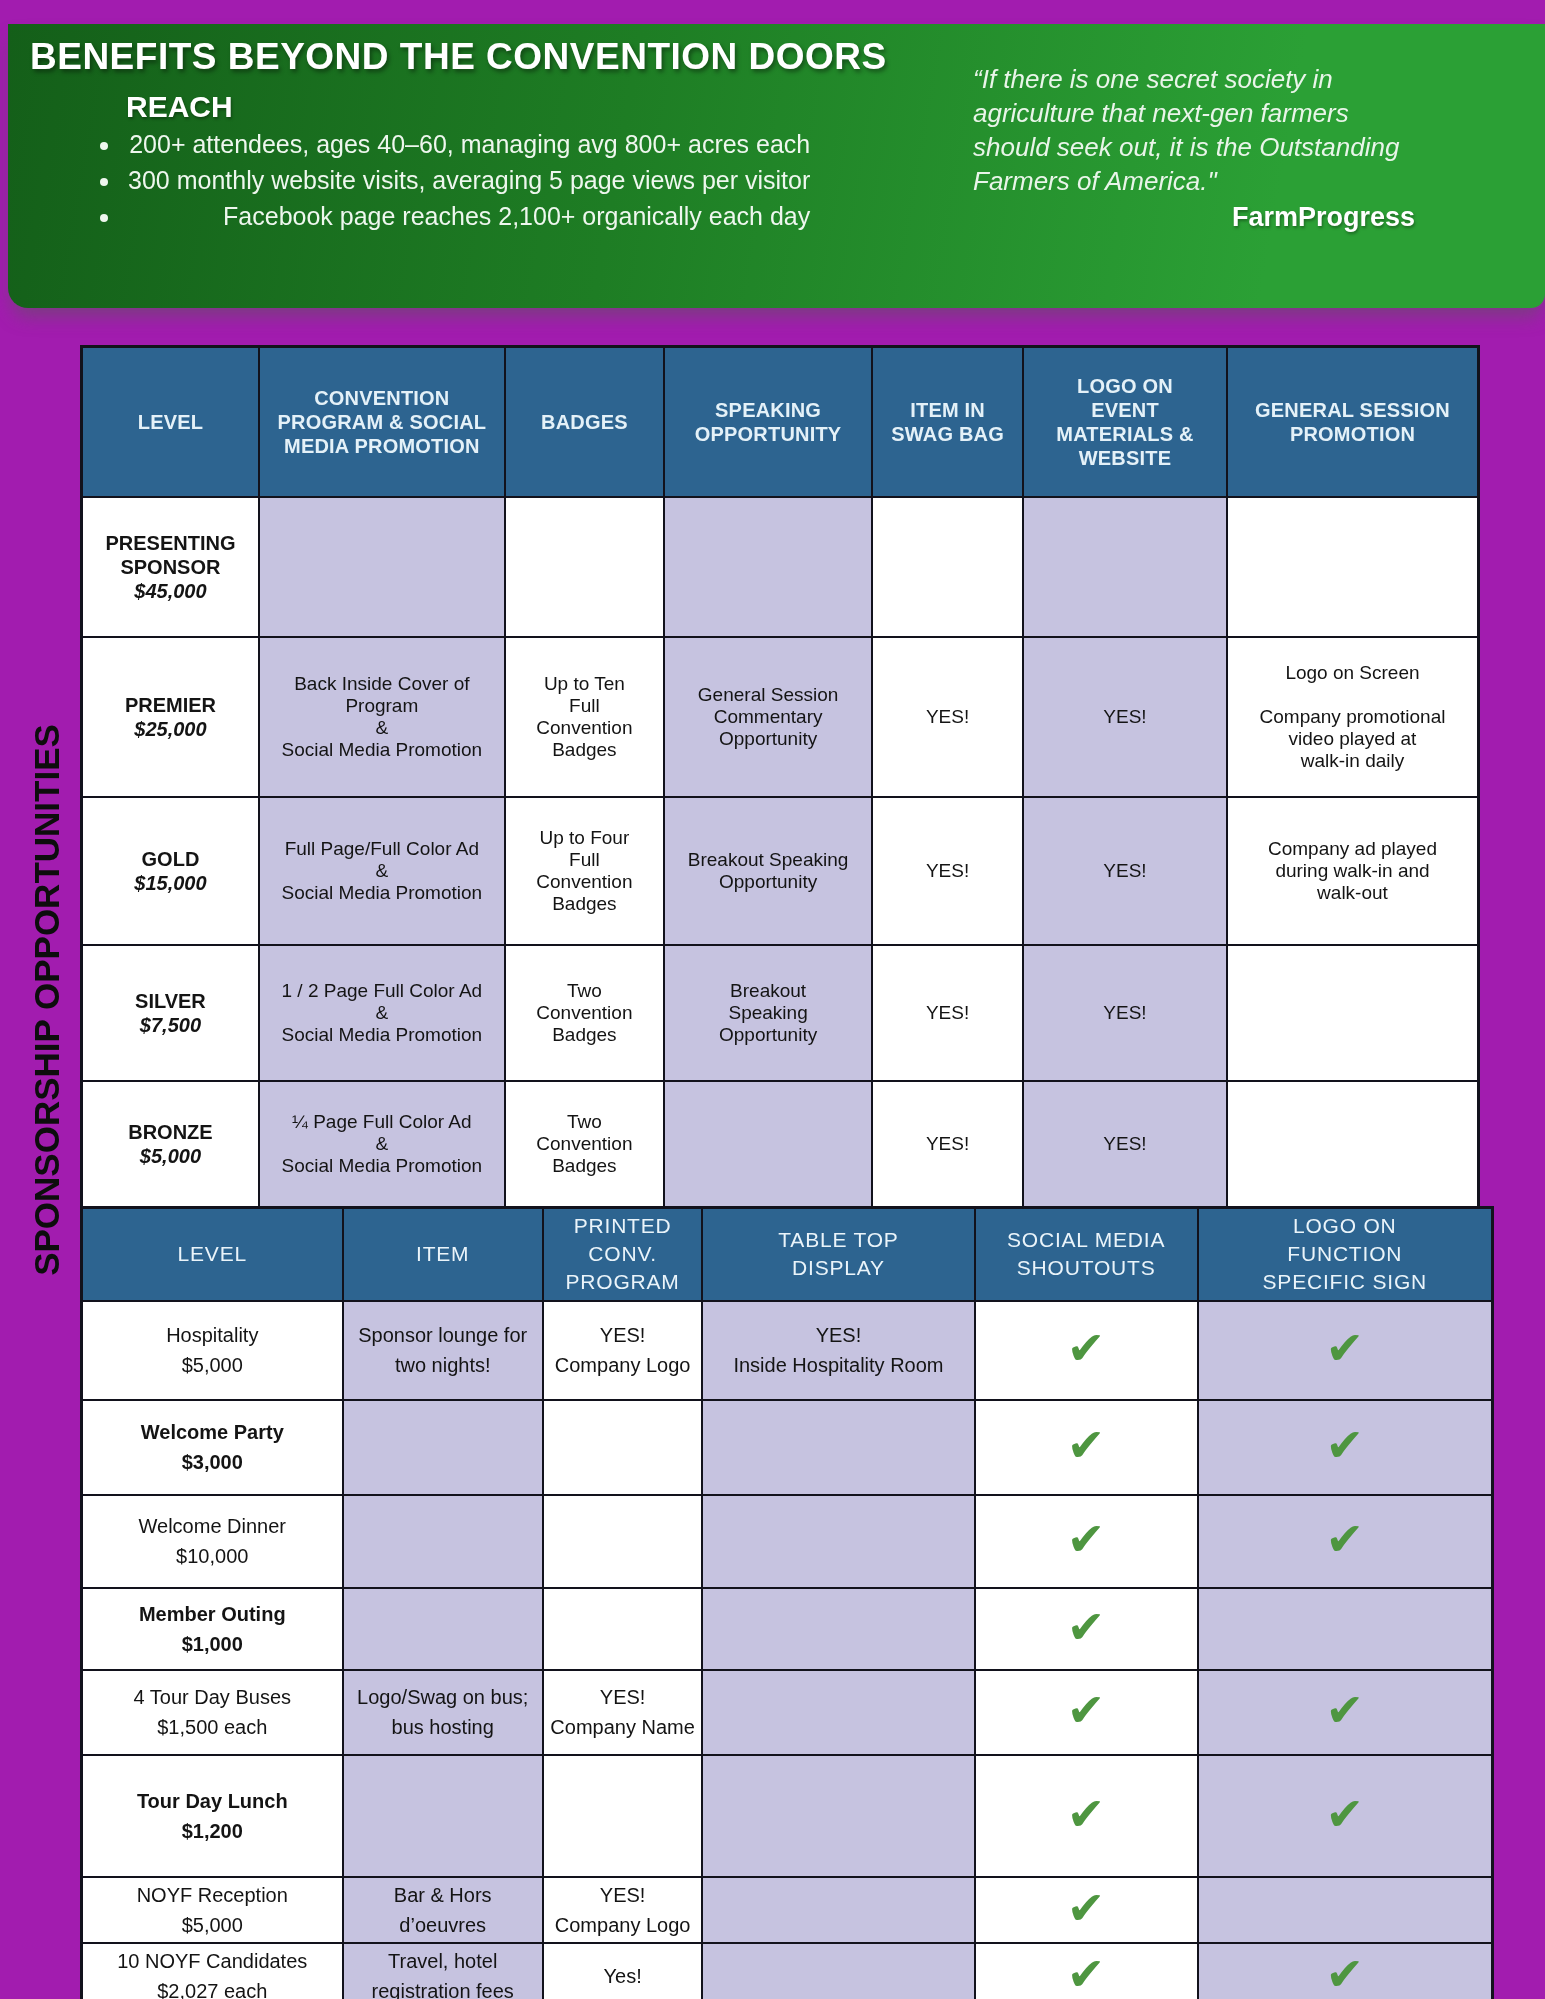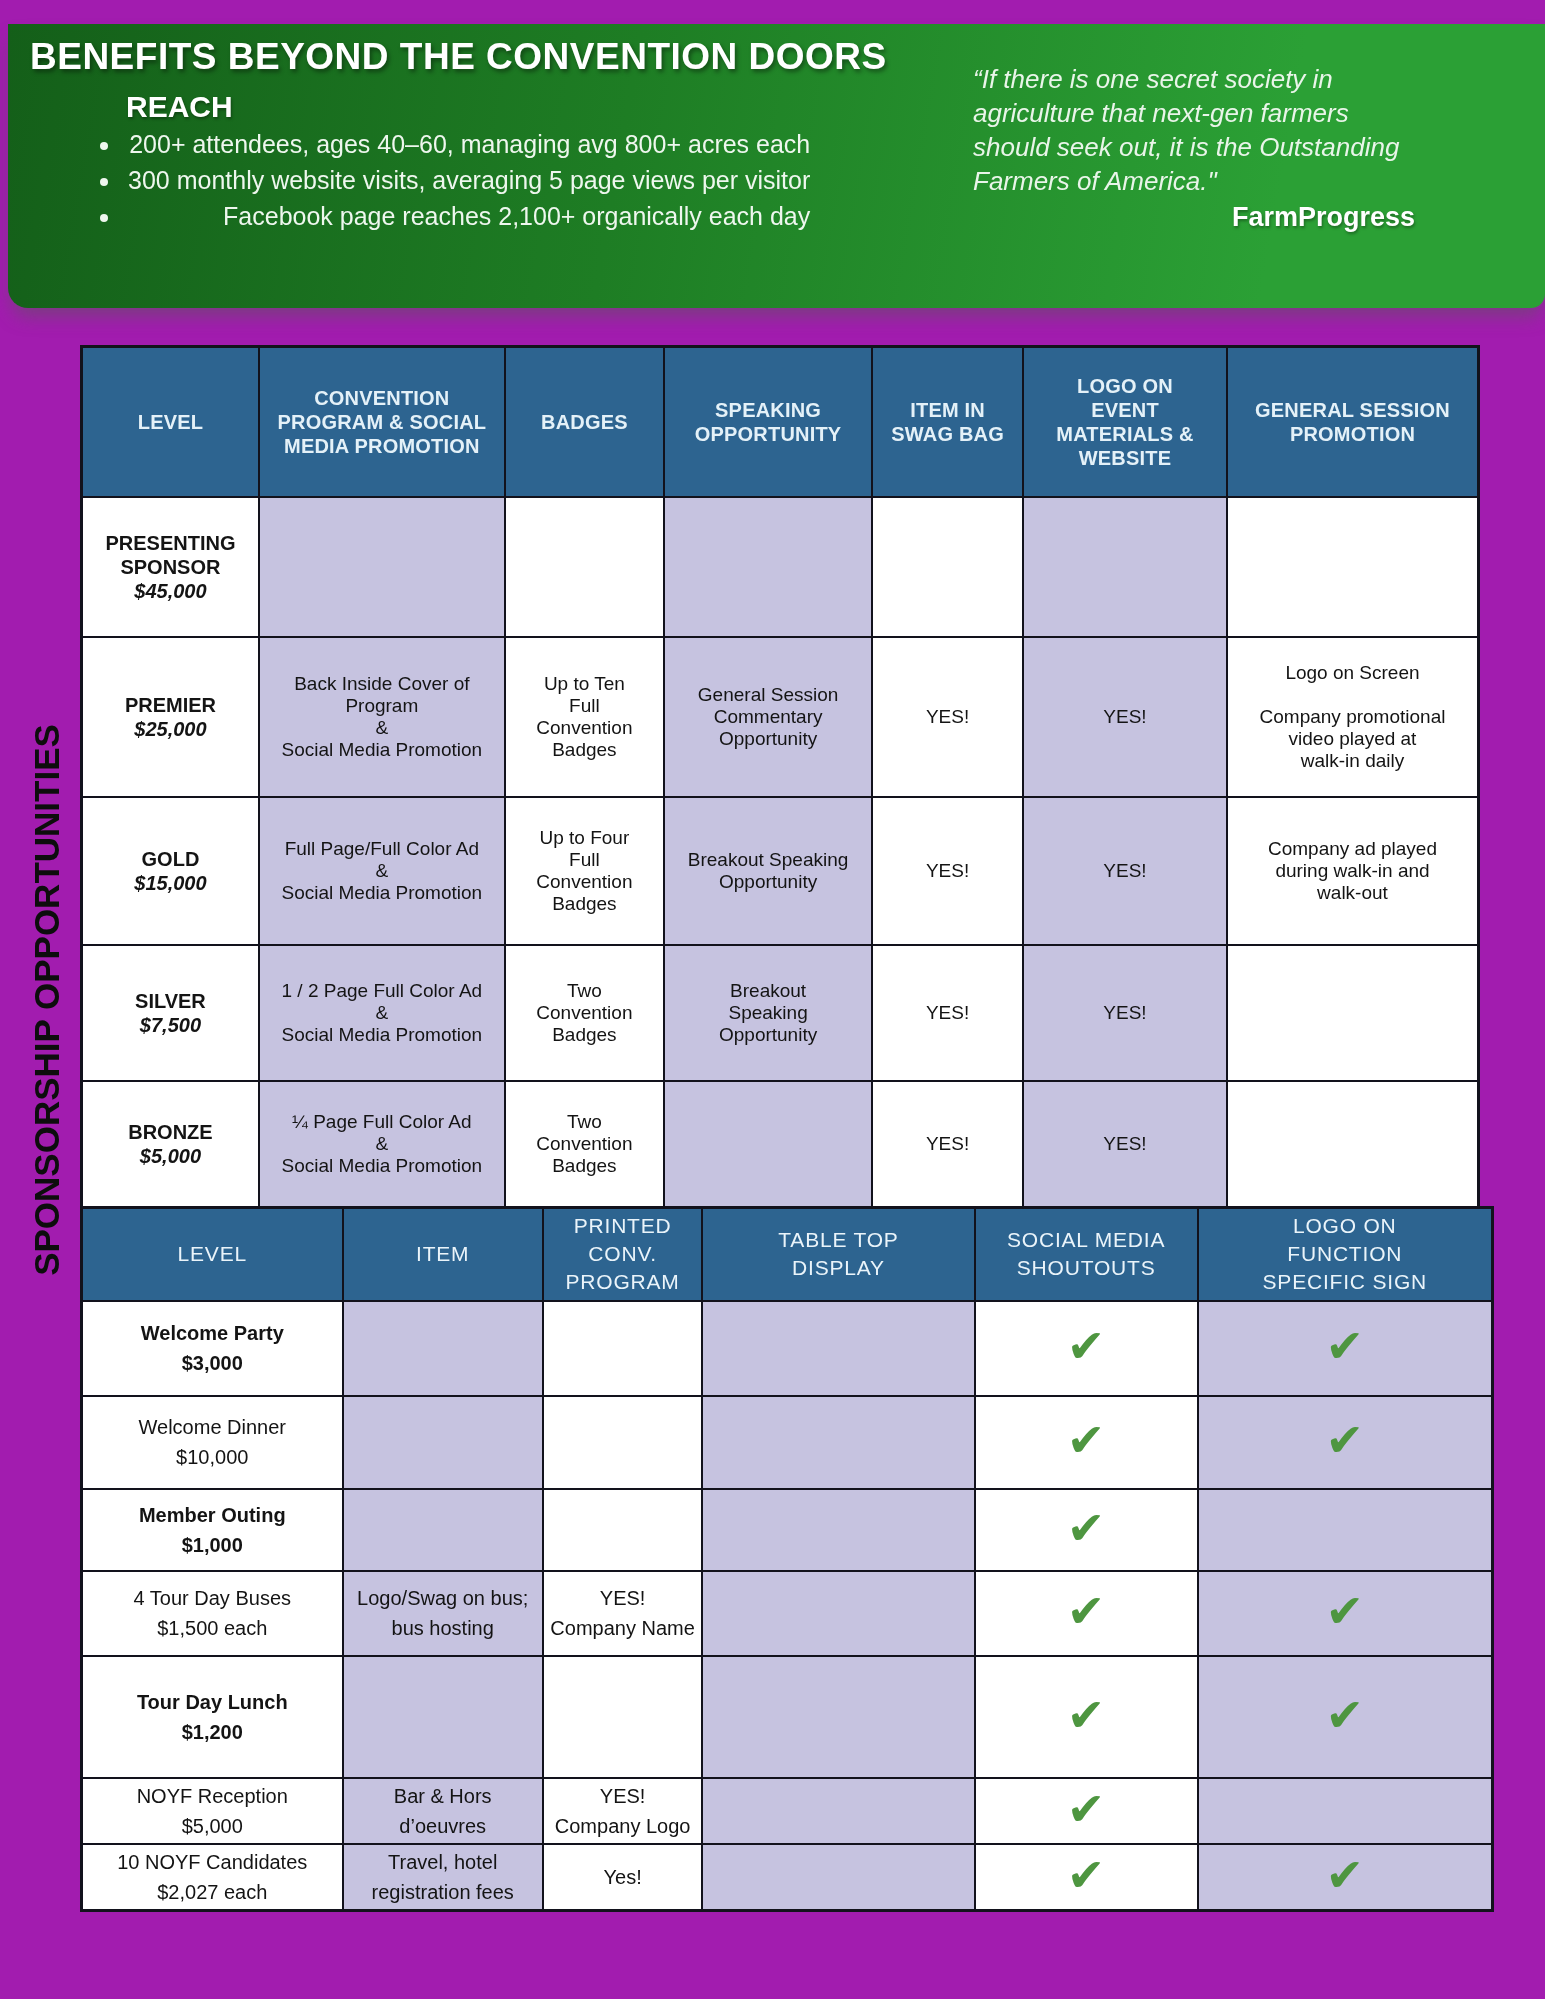--- a/index.html
+++ b/index.html
@@ -236,20 +236,34 @@
 CONV.
 PROGRAM</th>
       <th class="pre">TABLE TOP
 DISPLAY</th>
       <th class="pre">SOCIAL MEDIA
 SHOUTOUTS</th>
       <th class="pre">LOGO ON
 FUNCTION
 SPECIFIC SIGN</th>
     </tr>
+    <tr class="t2r1">
+      <td>
+            <div class="lvl2">Hospitality</div>
+            <div class="price2">$5,000</div>
+          </td>
+      <td class="pre">Sponsor lounge for
+two nights!</td>
+      <td class="pre">YES!
+Company Logo</td>
+      <td class="pre">YES!
+Inside Hospitality Room</td>
+      <td><span class="check">✔</span></td>
+      <td><span class="check">✔</span></td>
+    </tr>
     <tr class="t2r2">
       <td class="bold">
             <div class="lvl2">Welcome Party</div>
             <div class="price2">$3,000</div>
           </td>
       <td class="pre"></td>
       <td class="pre"></td>
       <td class="pre"></td>
       <td><span class="check">✔</span></td>
       <td><span class="check">✔</span></td>

